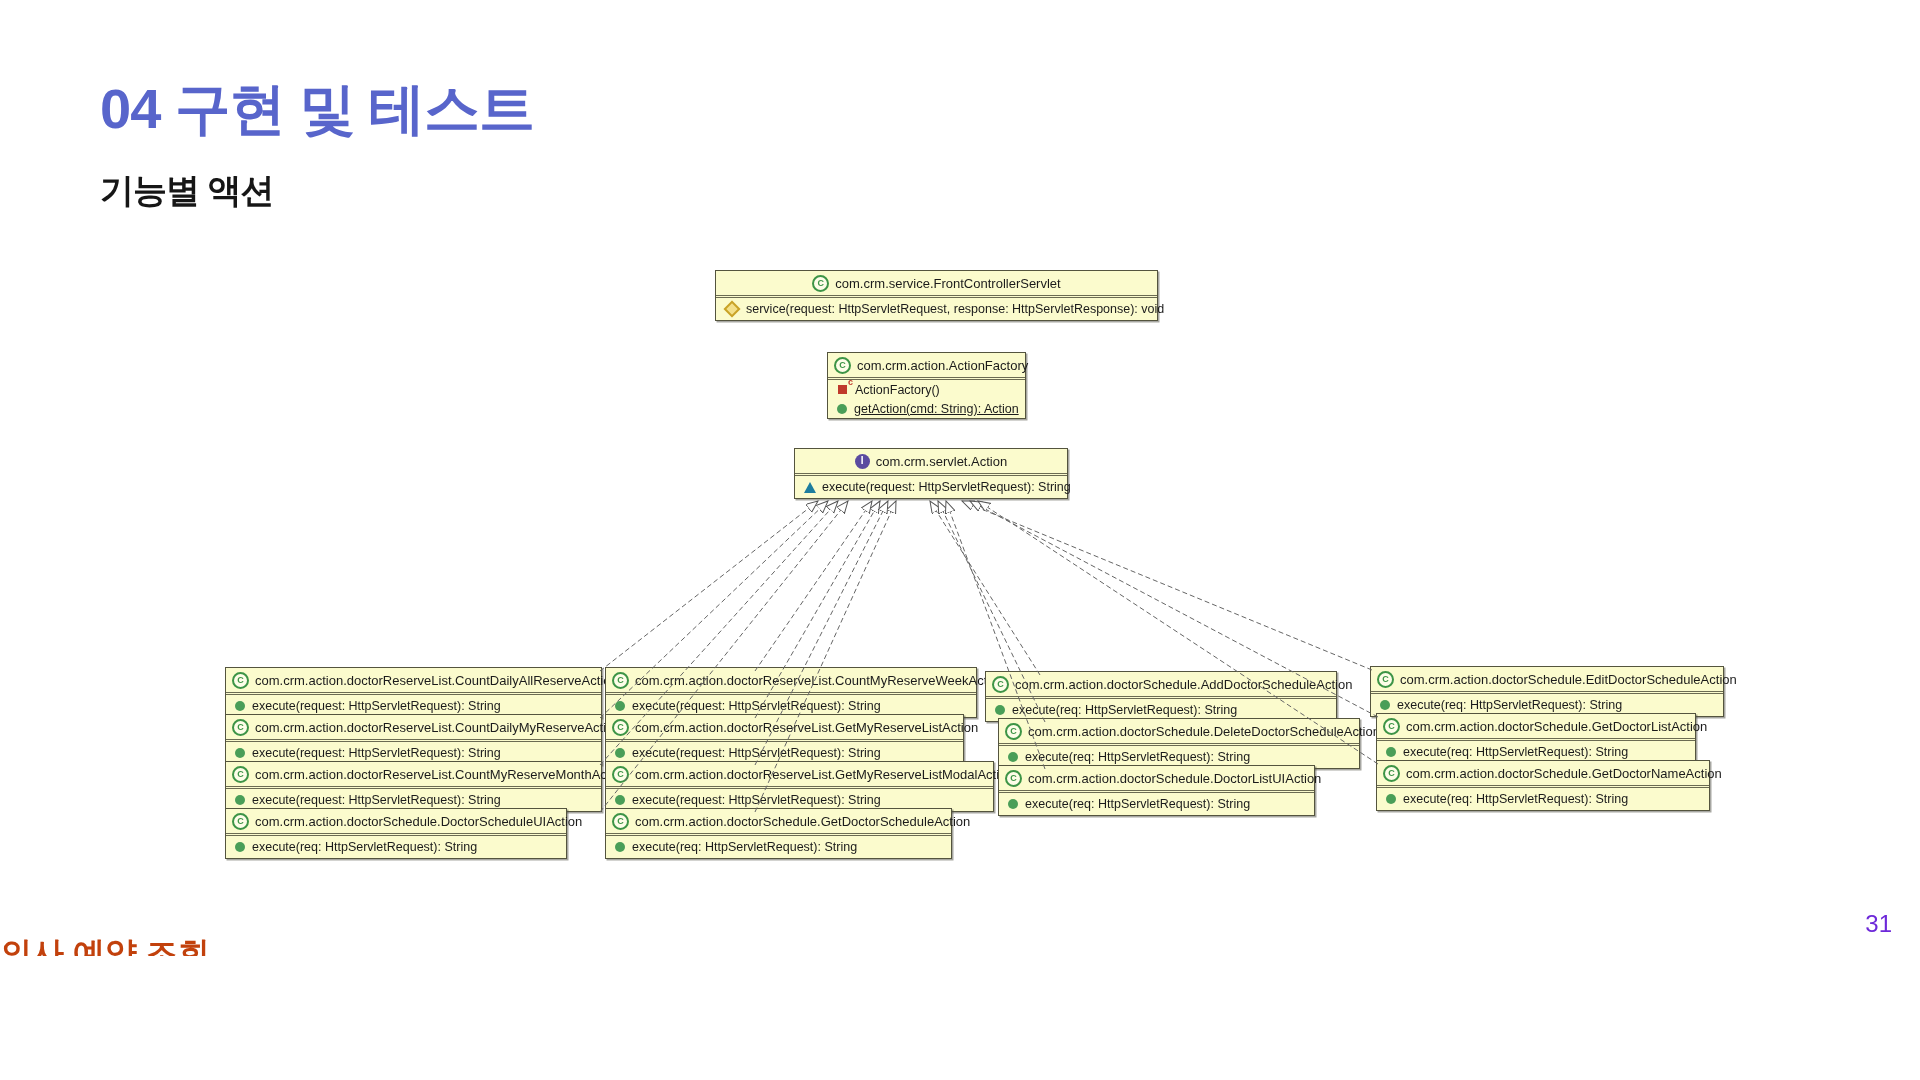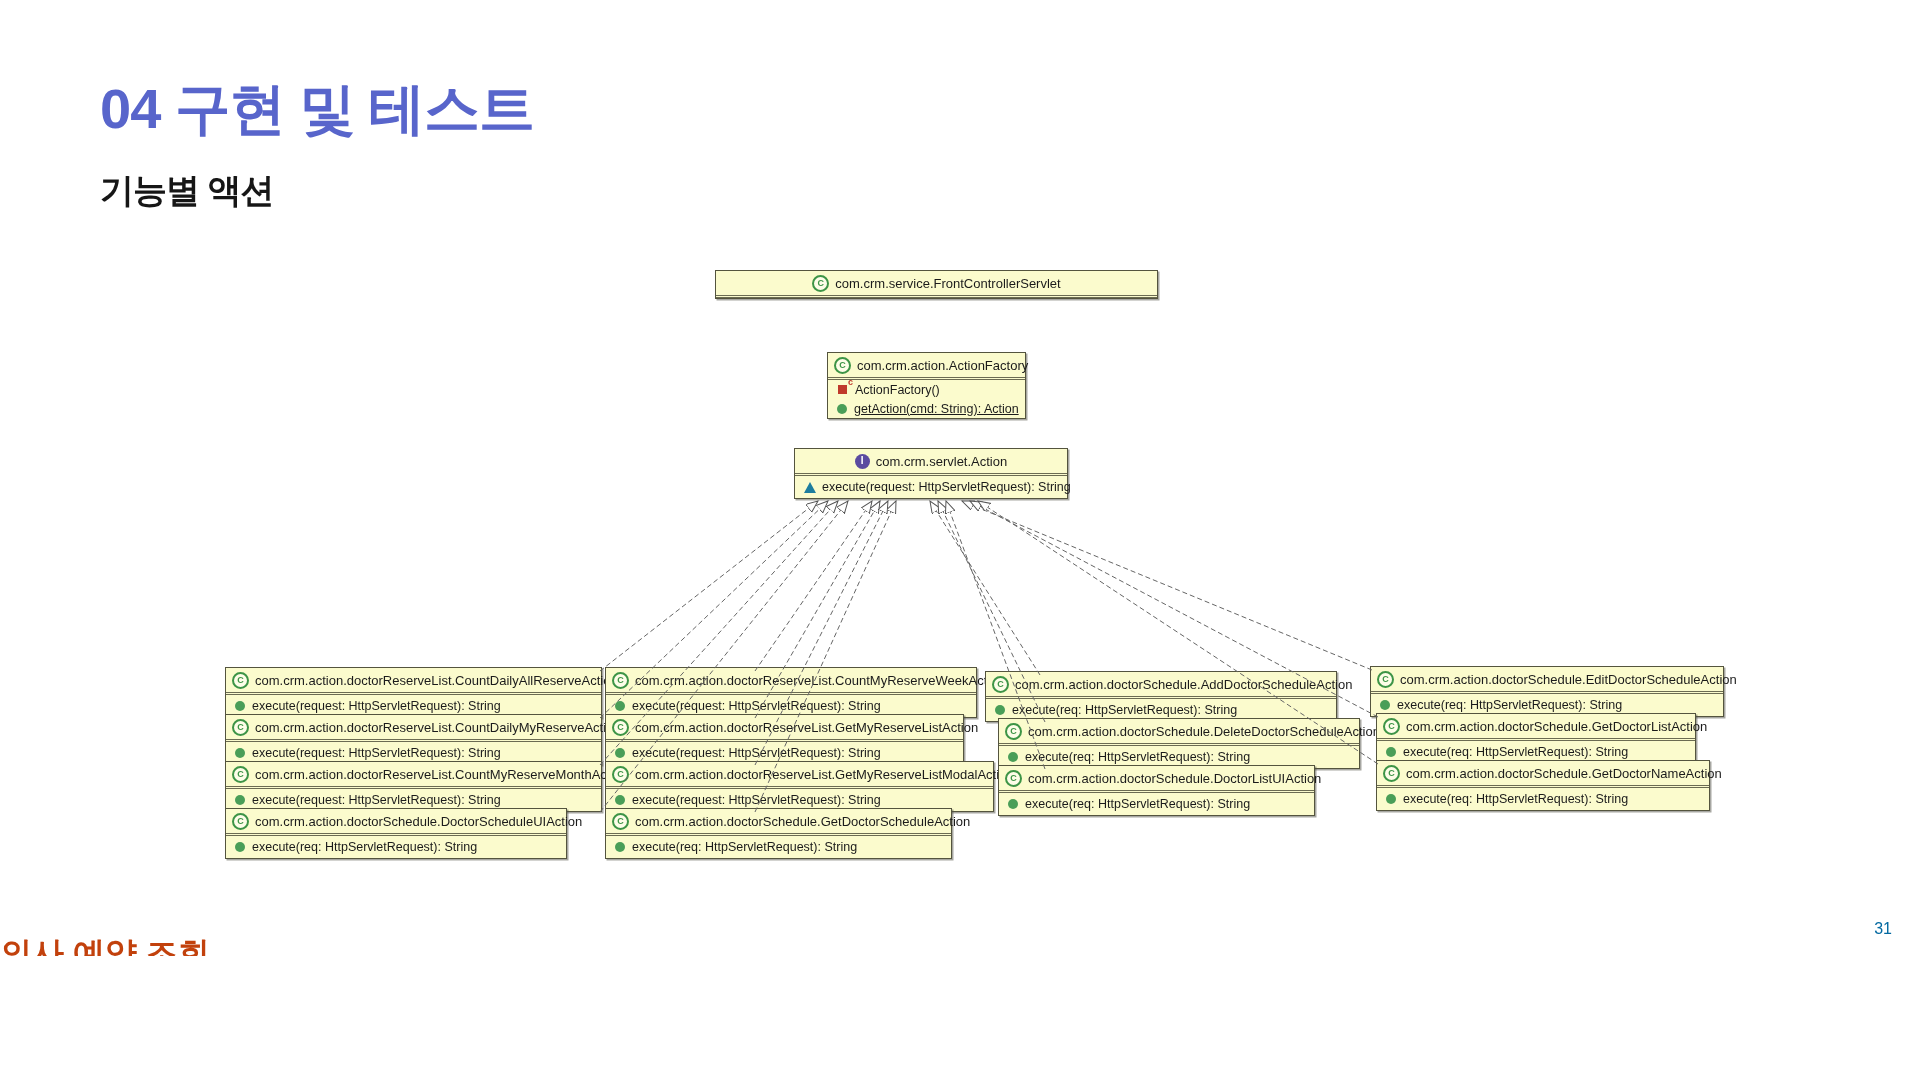--- a/index.html
+++ b/index.html
@@ -13,21 +13,21 @@
   }
   .slide-subtitle{
     position:absolute;left:100px;top:168px;margin:0;
     font-size:34px;font-weight:bold;letter-spacing:-1px;color:#161616;
   }
   .diagram-caption{
     position:absolute;left:0;top:932px;width:1920px;text-align:left;
     font-size:32px;font-weight:bold;color:#c2410c;
   }
   .page-number{
-    position:absolute;right:28px;bottom:18px;font-size:16px;color:#0369a1;
+    position:absolute;right:28px;bottom:18px;font-size:24px;color:#6d28d9;
   }
   
   .ubox{
     position:absolute;background:#fbfbcd;border:1px solid #54543e;
     box-shadow:1.5px 1.5px 0 rgba(80,80,70,.5);
     font-size:12.5px;z-index:2;
   }
   .trow{
     height:24px;display:flex;align-items:center;padding:0 6px;
     border-bottom:3px double #6b6b52;white-space:nowrap;font-size:13px;
@@ -72,20 +72,24 @@
 
 <div class="slide">
 
   <h1 class="slide-title">04 구현 및 테스트</h1>
   <h2 class="slide-subtitle">기능별 액션</h2>
 
   <div class="ubox" style="left:715px;top:270px;width:441px;">
     <div class="trow center">
       <span class="ic ic-class">C</span>
       <span>com.crm.service.FrontControllerServlet</span>
+    </div>
+    <div class="mrow">
+      <span class="ic ic-diamond"></span>
+      <span>service(request: HttpServletRequest, response: HttpServletResponse): void</span>
     </div>
   </div>
 
   <div class="ubox" style="left:827px;top:352px;width:197px;">
     <div class="trow">
       <span class="ic ic-class">C</span>
       <span>com.crm.action.ActionFactory</span>
     </div>
     <div class="mrow sm">
       <span class="ic ic-ctor">

